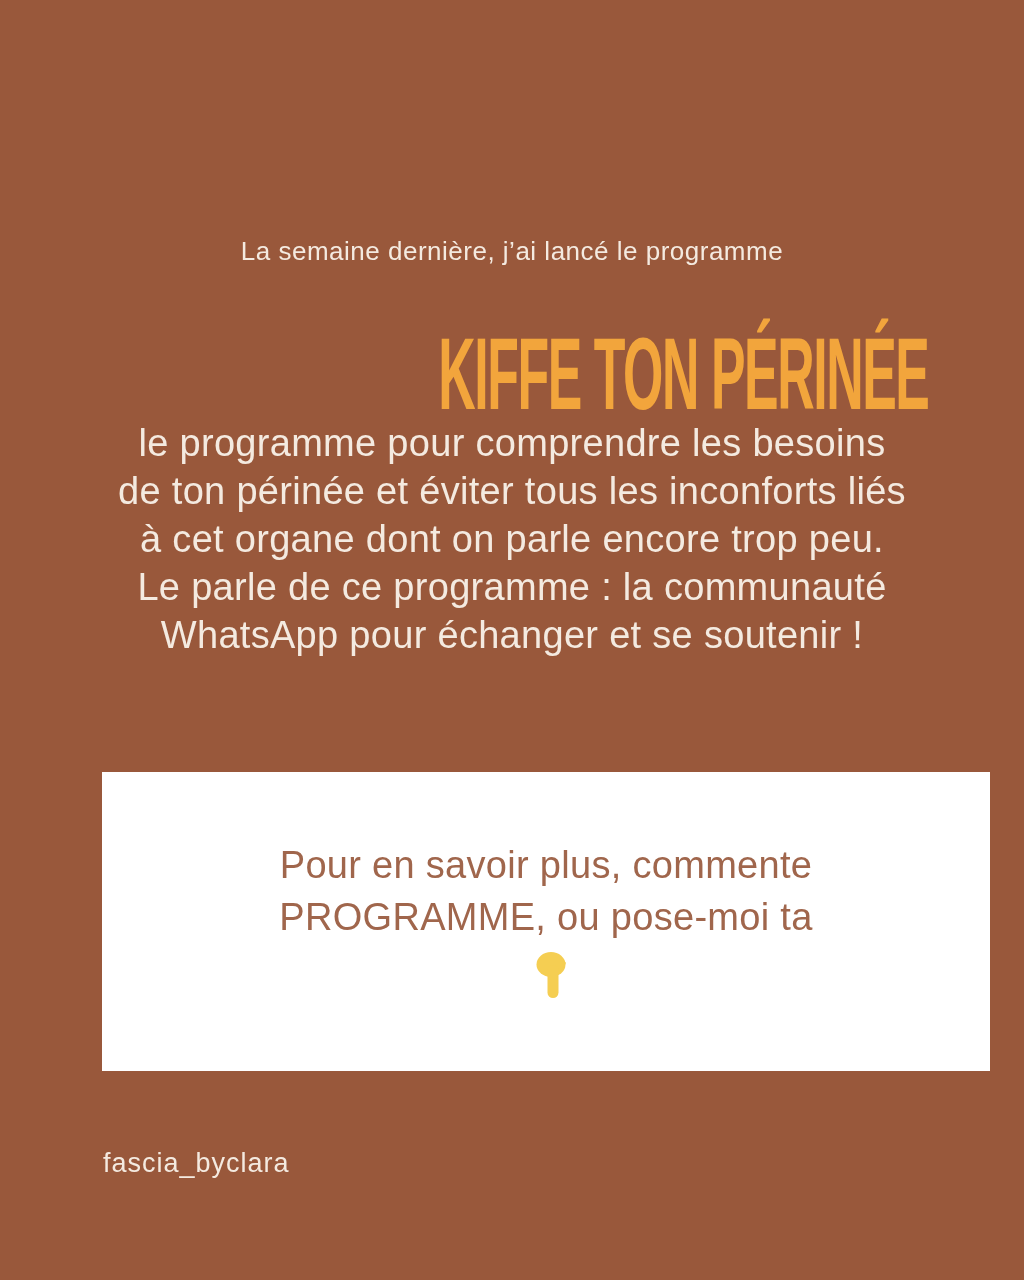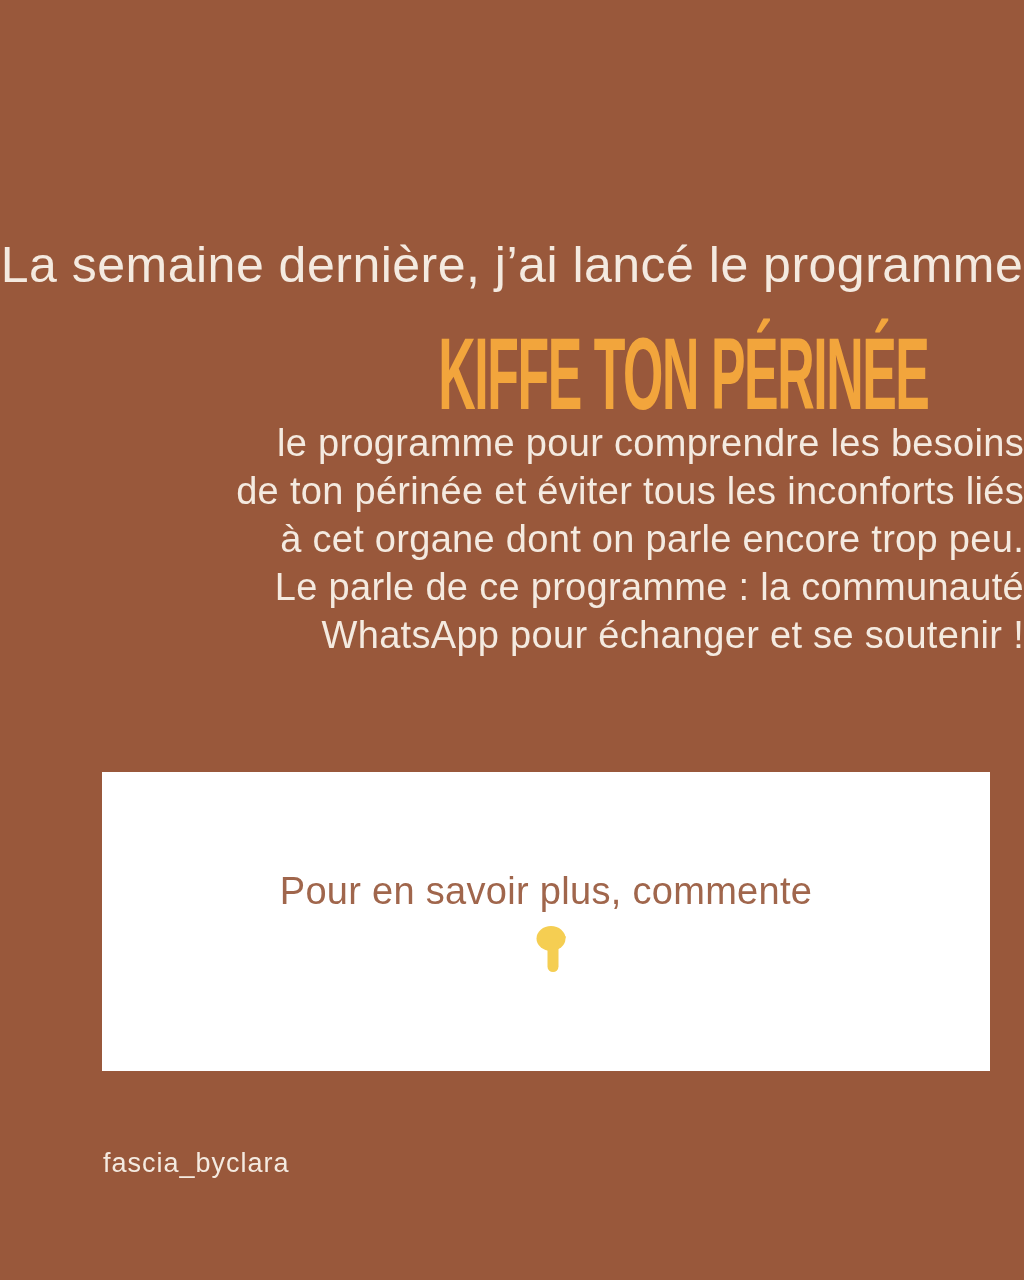--- a/index.html
+++ b/index.html
@@ -14,21 +14,21 @@
     width: 1024px;
     height: 1280px;
     background: #99583B;
   }
   .intro-line {
     position: absolute;
     top: 236px;
     left: 0;
     width: 100%;
     text-align: center;
-    font-size: 50px;
+    font-size: 26px;
     font-weight: 400;
     color: #F4EAE0;
     white-space: nowrap;
     letter-spacing: 0.5px;
   }
   .title-wrap {
     position: absolute;
     top: 322px;
     left: 0;
     width: 100%;
@@ -51,21 +51,20 @@
     left: 0;
     width: 100%;
     text-align: center;
     color: #F4EAE0;
   }
   .body-line {
     font-size: 38px;
     line-height: 48px;
     white-space: nowrap;
     letter-spacing: 0.3px;
-    text-align: right;
   }
   .cta-card {
     position: absolute;
     left: 102px;
     top: 772px;
     width: 888px;
     height: 299px;
     background: #FFFFFF;
     display: flex;
     flex-direction: column;
@@ -115,20 +114,21 @@
   <div class="body-paragraph">
     <div class="body-line">le programme pour comprendre les besoins</div>
     <div class="body-line">de ton périnée et éviter tous les inconforts liés</div>
     <div class="body-line">à cet organe dont on parle encore trop peu.</div>
     <div class="body-line">Le parle de ce programme : la communauté</div>
     <div class="body-line">WhatsApp pour échanger et se soutenir !</div>
   </div>
 
   <div class="cta-card">
     <div class="card-line">Pour en savoir plus, commente</div>
+    <div class="card-line">PROGRAMME, ou pose-moi ta</div>
     <div class="card-line card-line-with-icon">
       <span class="pointing-down-icon">
         <svg width="36" height="48" viewBox="0 0 36 48" xmlns="http://www.w3.org/2000/svg">
           <ellipse cx="17" cy="13.5" rx="14.5" ry="12.5" fill="#F5CE52"></ellipse>
           <path d="M27 6 L32 12 L27 20 Z" fill="#F5CE52"></path>
           <rect x="13.5" y="14" width="11" height="33" rx="5.5" fill="#F5CE52"></rect>
         </svg>
       </span>
     </div>
   </div>

